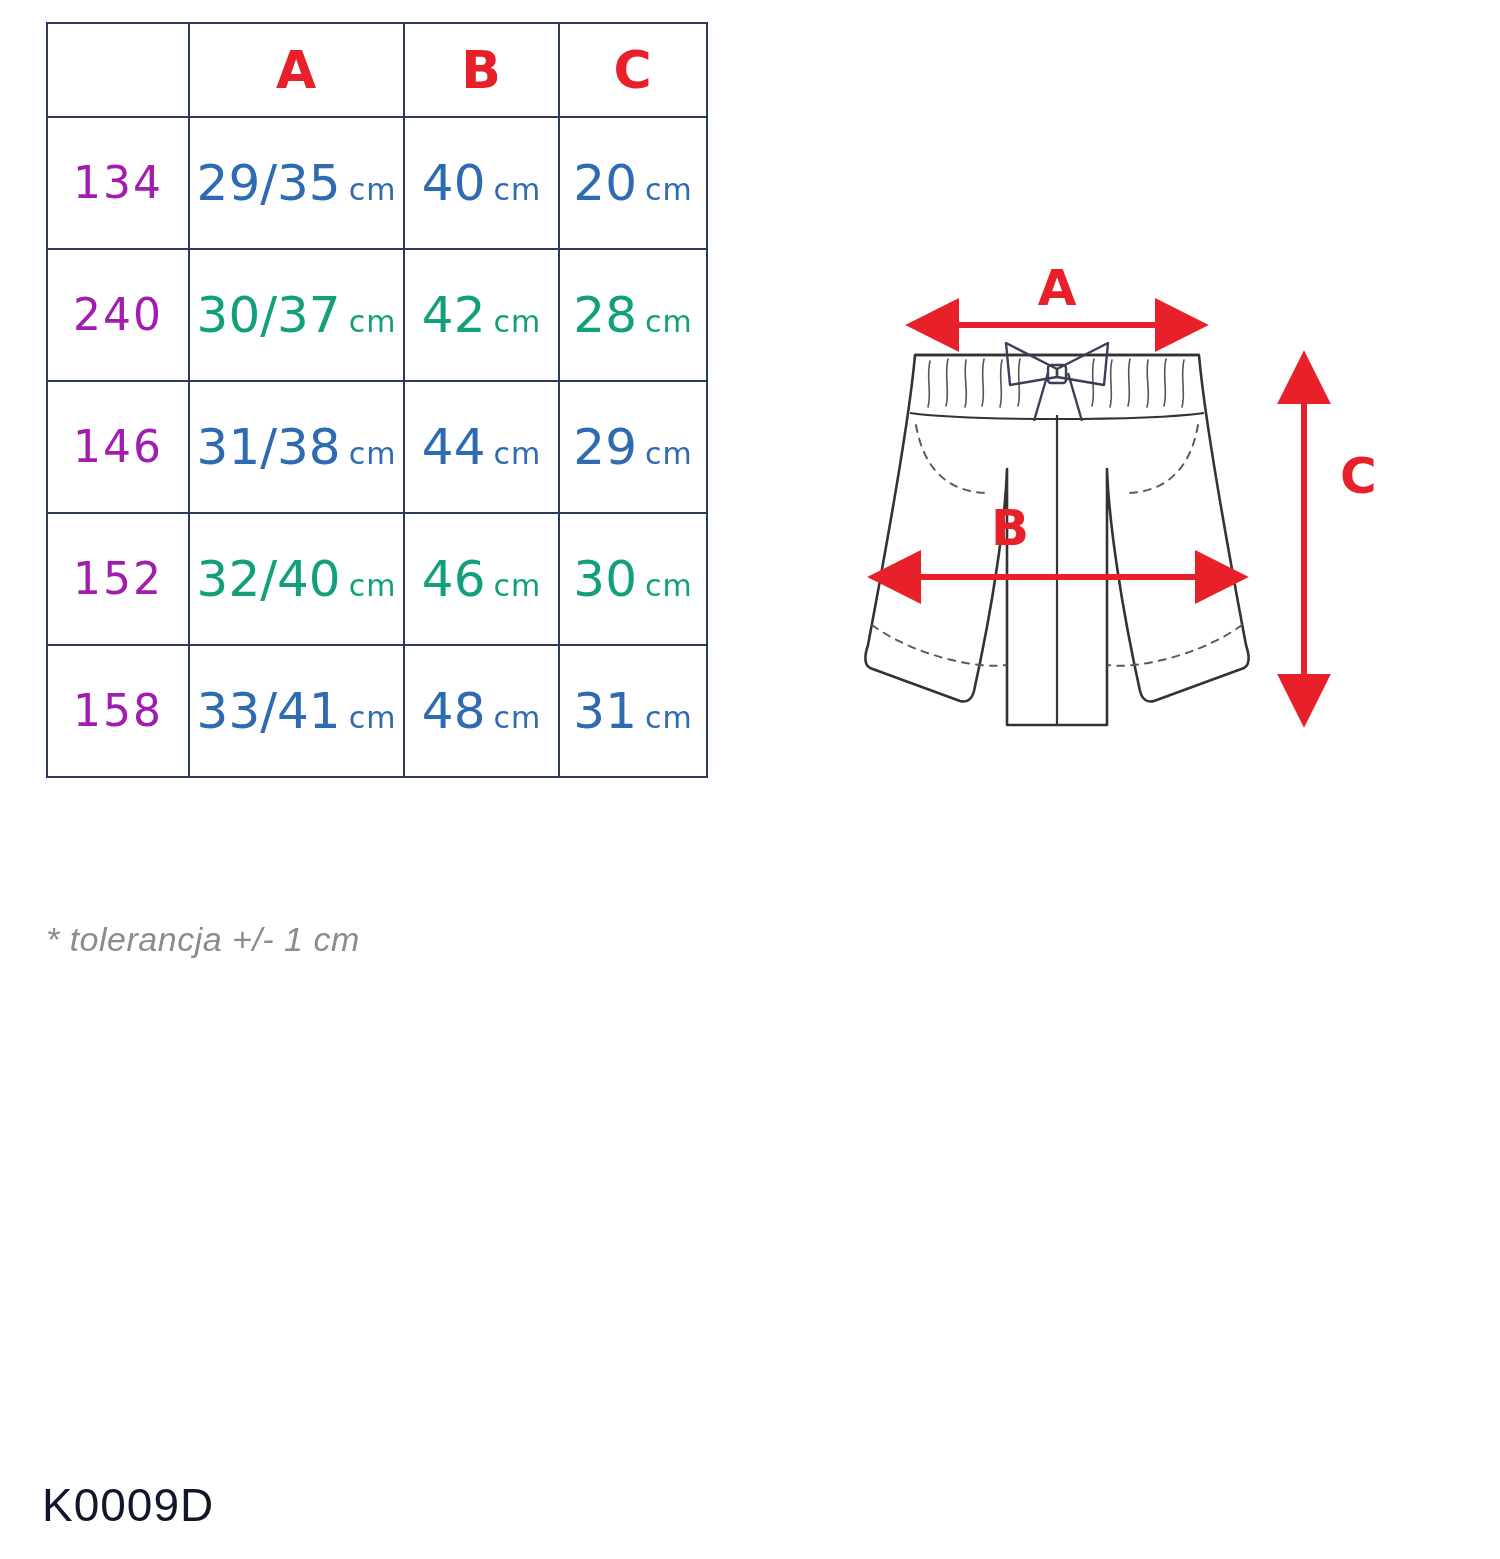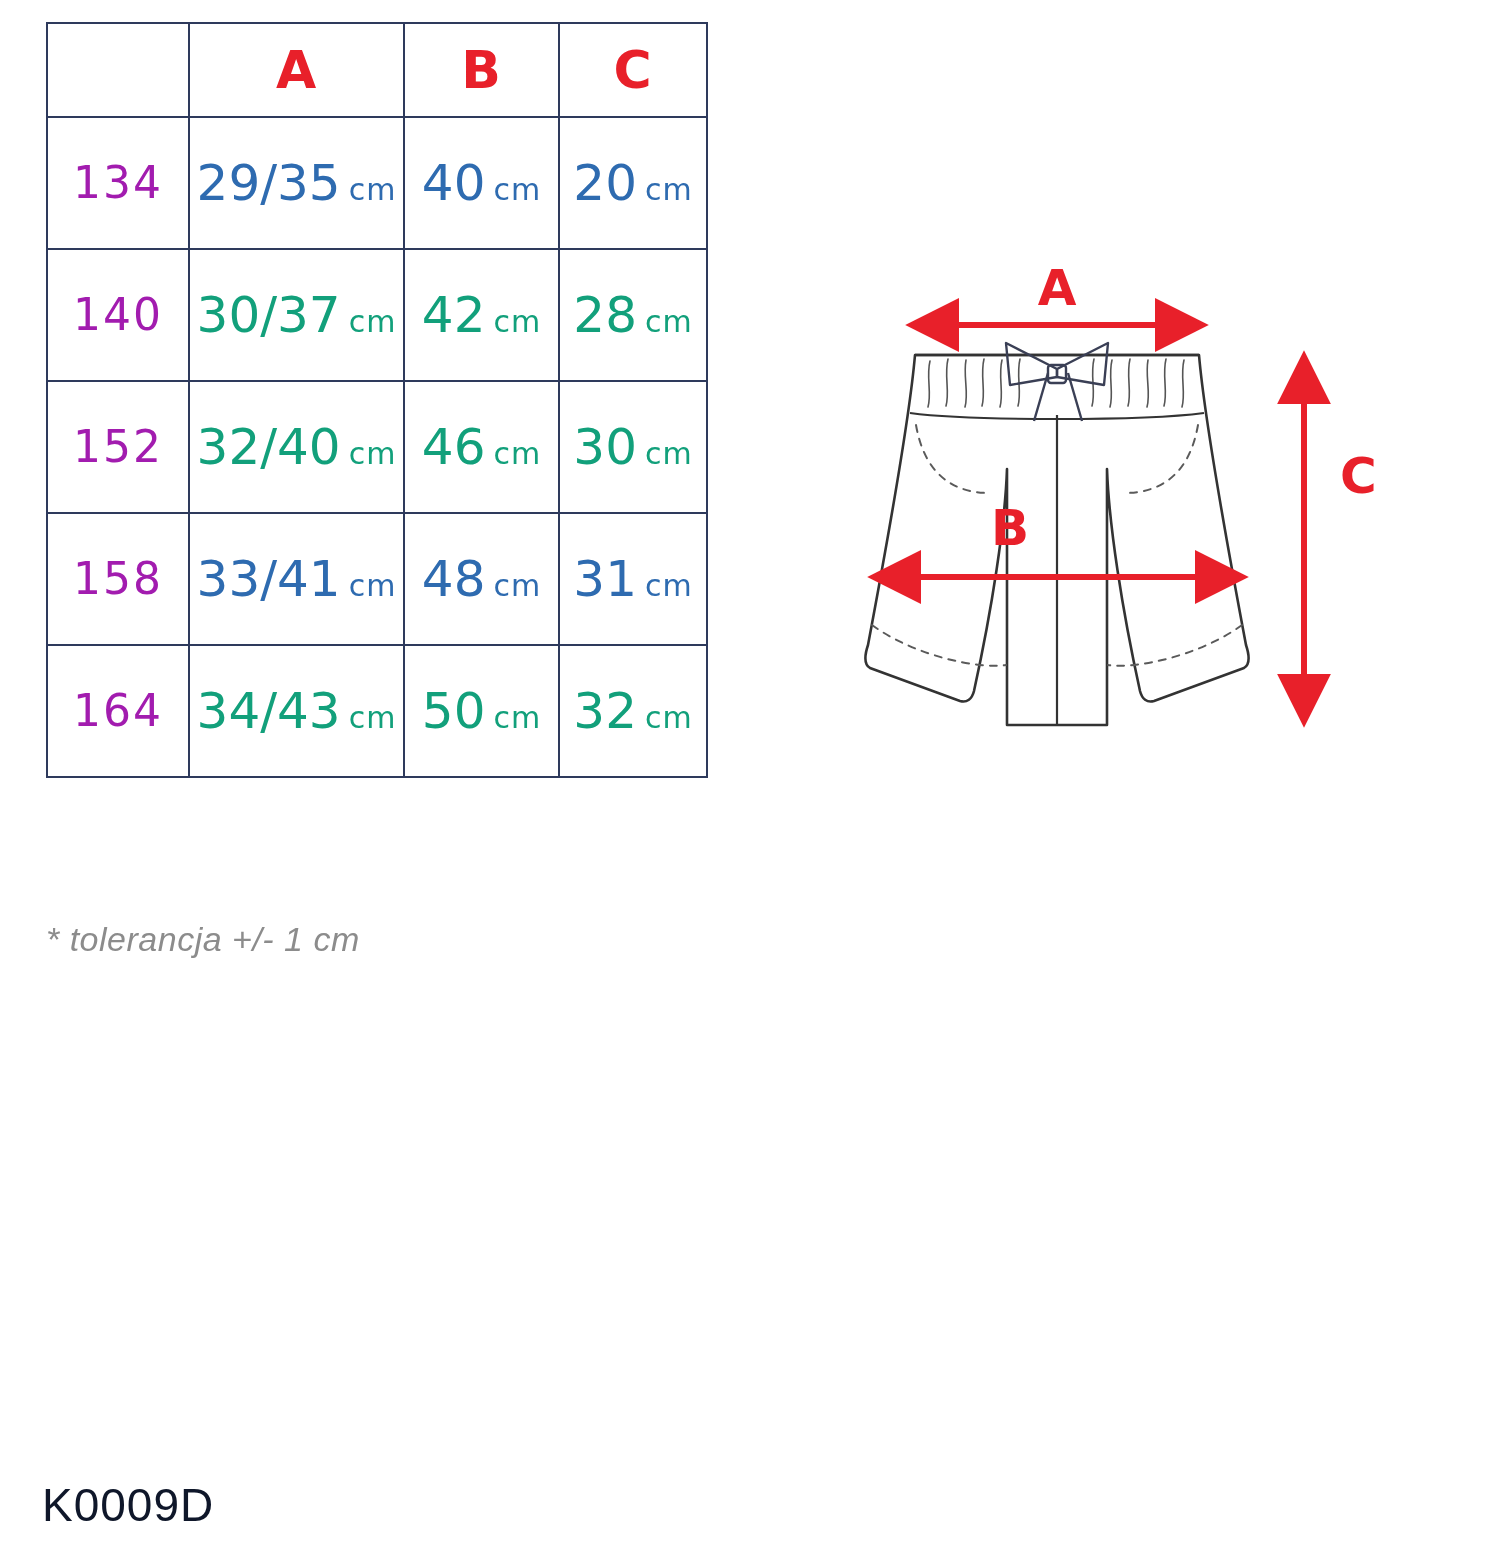--- a/index.html
+++ b/index.html
@@ -152,33 +152,47 @@
         <td>
           <span class="val tone-blue"><span class="num">40</span><span class="unit">cm</span></span>
         </td>
         <td>
           <span class="val tone-blue"><span class="num">20</span><span class="unit">cm</span></span>
         </td>
       </tr>
 
       <tr class="body-row">
         <td>
-          <span class="size-label">140</span>
+          <span class="size-label">240</span>
         </td>
         <td>
           <span class="val tone-green"><span class="num">30/37</span><span class="unit">cm</span></span>
         </td>
         <td>
           <span class="val tone-green"><span class="num">42</span><span class="unit">cm</span></span>
         </td>
         <td>
           <span class="val tone-green"><span class="num">28</span><span class="unit">cm</span></span>
         </td>
       </tr>
 
+      <tr class="body-row">
+        <td>
+          <span class="size-label">146</span>
+        </td>
+        <td>
+          <span class="val tone-blue"><span class="num">31/38</span><span class="unit">cm</span></span>
+        </td>
+        <td>
+          <span class="val tone-blue"><span class="num">44</span><span class="unit">cm</span></span>
+        </td>
+        <td>
+          <span class="val tone-blue"><span class="num">29</span><span class="unit">cm</span></span>
+        </td>
+      </tr>
 
       <tr class="body-row">
         <td>
           <span class="size-label">152</span>
         </td>
         <td>
           <span class="val tone-green"><span class="num">32/40</span><span class="unit">cm</span></span>
         </td>
         <td>
           <span class="val tone-green"><span class="num">46</span><span class="unit">cm</span></span>
@@ -196,34 +210,20 @@
           <span class="val tone-blue"><span class="num">33/41</span><span class="unit">cm</span></span>
         </td>
         <td>
           <span class="val tone-blue"><span class="num">48</span><span class="unit">cm</span></span>
         </td>
         <td>
           <span class="val tone-blue"><span class="num">31</span><span class="unit">cm</span></span>
         </td>
       </tr>
 
-      <tr class="body-row">
-        <td>
-          <span class="size-label">164</span>
-        </td>
-        <td>
-          <span class="val tone-green"><span class="num">34/43</span><span class="unit">cm</span></span>
-        </td>
-        <td>
-          <span class="val tone-green"><span class="num">50</span><span class="unit">cm</span></span>
-        </td>
-        <td>
-          <span class="val tone-green"><span class="num">32</span><span class="unit">cm</span></span>
-        </td>
-      </tr>
     </tbody>
   </table>
 </div>
 
 <div class="table-note">* tolerancja +/- 1 cm</div>
 
 <div id="illustration">
   <svg width="640" height="540" viewBox="0 0 640 540" xmlns="http://www.w3.org/2000/svg">
     <defs>
       <marker id="arrHead" markerWidth="9" markerHeight="9" refX="7.2" refY="4.5" orient="auto" markerUnits="strokeWidth">

